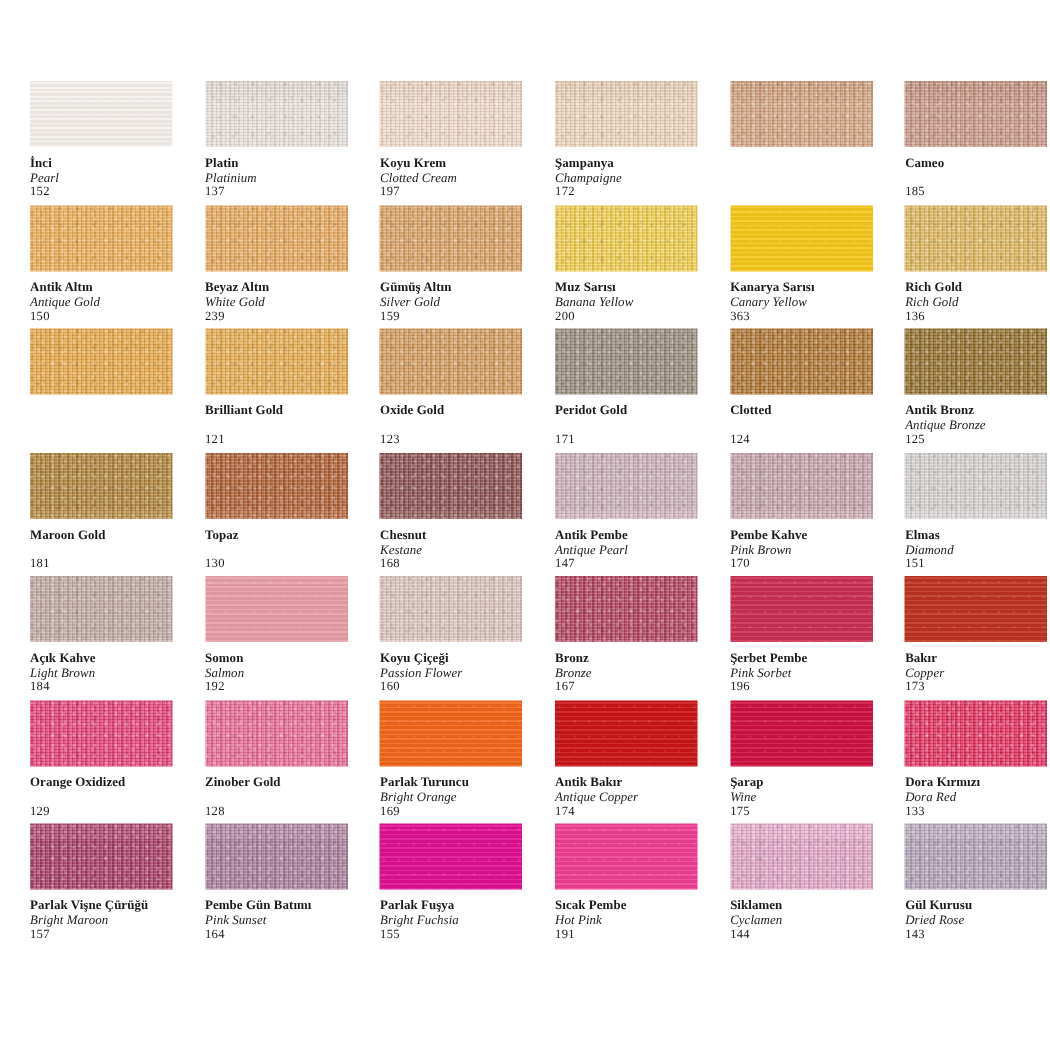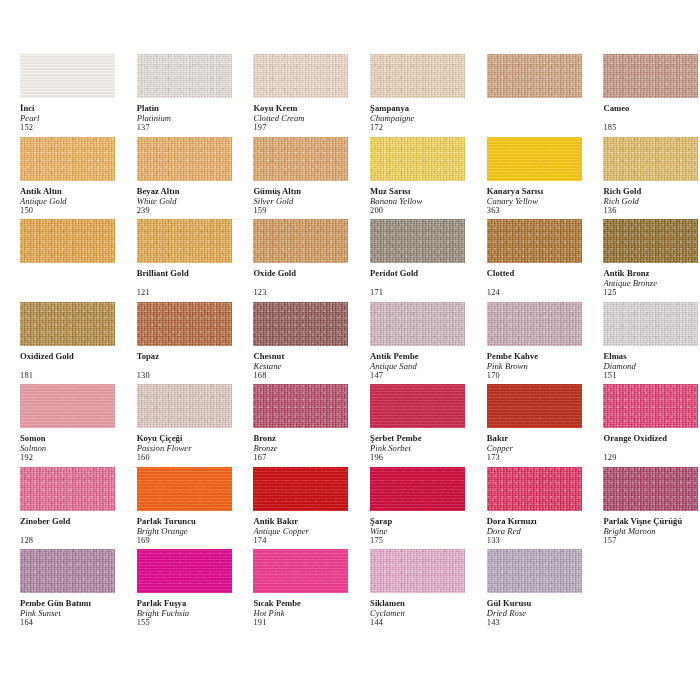--- a/index.html
+++ b/index.html
@@ -256,21 +256,21 @@
         <div class="swatch" style="background: rgb(138, 101, 32);"></div>
         <div class="labels">
           <div class="name-tr">Antik Bronz</div>
           <div class="name-en">Antique Bronze</div>
           <div class="code">125</div>
         </div>
       </div>
       <div class="cell">
         <div class="swatch" style="background: rgb(176, 131, 57);"></div>
         <div class="labels">
-          <div class="name-tr">Oxidized Gold</div>
+          <div class="name-tr">Maroon Gold</div>
           <div class="name-en empty">&nbsp;</div>
           <div class="code">181</div>
         </div>
       </div>
       <div class="cell">
         <div class="swatch" style="background: rgb(176, 95, 51);"></div>
         <div class="labels">
           <div class="name-tr">Topaz</div>
           <div class="name-en empty">&nbsp;</div>
           <div class="code">130</div>
@@ -281,41 +281,49 @@
         <div class="labels">
           <div class="name-tr">Chesnut</div>
           <div class="name-en">Kestane</div>
           <div class="code">168</div>
         </div>
       </div>
       <div class="cell">
         <div class="swatch" style="background: rgb(205, 176, 185);"></div>
         <div class="labels">
           <div class="name-tr">Antik Pembe</div>
-          <div class="name-en">Antique Sand</div>
+          <div class="name-en">Antique Pearl</div>
           <div class="code">147</div>
         </div>
       </div>
       <div class="cell">
         <div class="swatch" style="background: rgb(198, 164, 172);"></div>
         <div class="labels">
           <div class="name-tr">Pembe Kahve</div>
           <div class="name-en">Pink Brown</div>
           <div class="code">170</div>
         </div>
       </div>
       <div class="cell">
         <div class="swatch" style="background: rgb(216, 210, 210);"></div>
         <div class="labels">
           <div class="name-tr">Elmas</div>
           <div class="name-en">Diamond</div>
           <div class="code">151</div>
         </div>
       </div>
       <div class="cell">
+        <div class="swatch" style="background: rgb(195, 169, 163);"></div>
+        <div class="labels">
+          <div class="name-tr">Açık Kahve</div>
+          <div class="name-en">Light Brown</div>
+          <div class="code">184</div>
+        </div>
+      </div>
+      <div class="cell">
         <div class="swatch smooth" style="background: rgb(232, 159, 168);"></div>
         <div class="labels">
           <div class="name-tr">Somon</div>
           <div class="name-en">Salmon</div>
           <div class="code">192</div>
         </div>
       </div>
       <div class="cell">
         <div class="swatch" style="background: rgb(221, 196, 189);"></div>
         <div class="labels">

